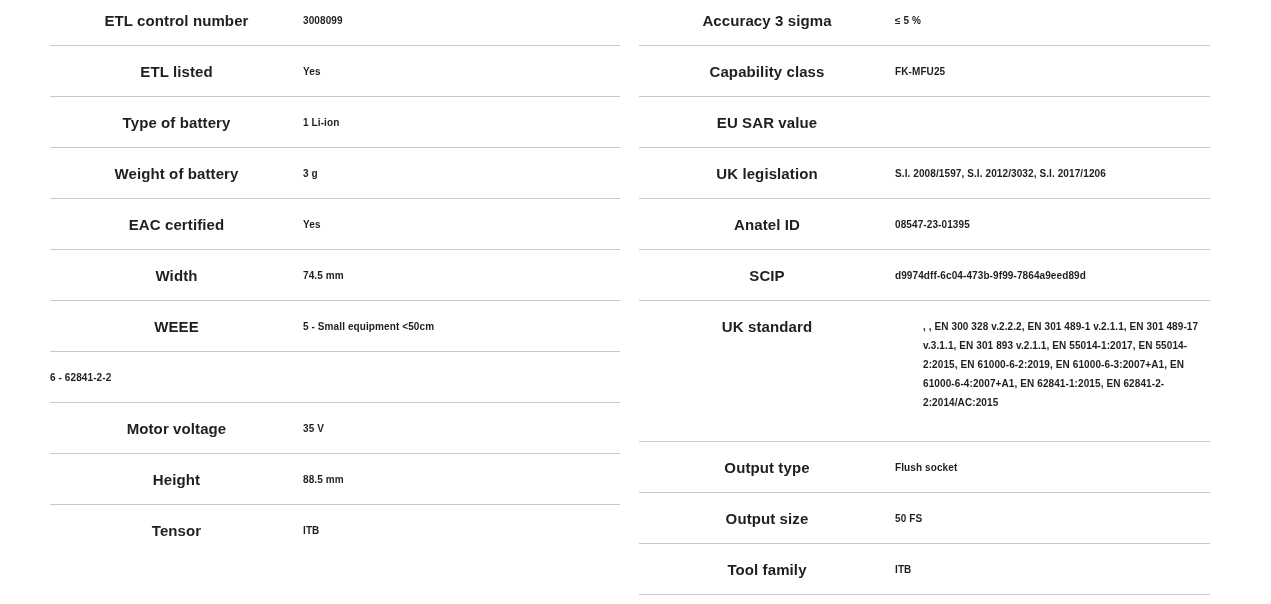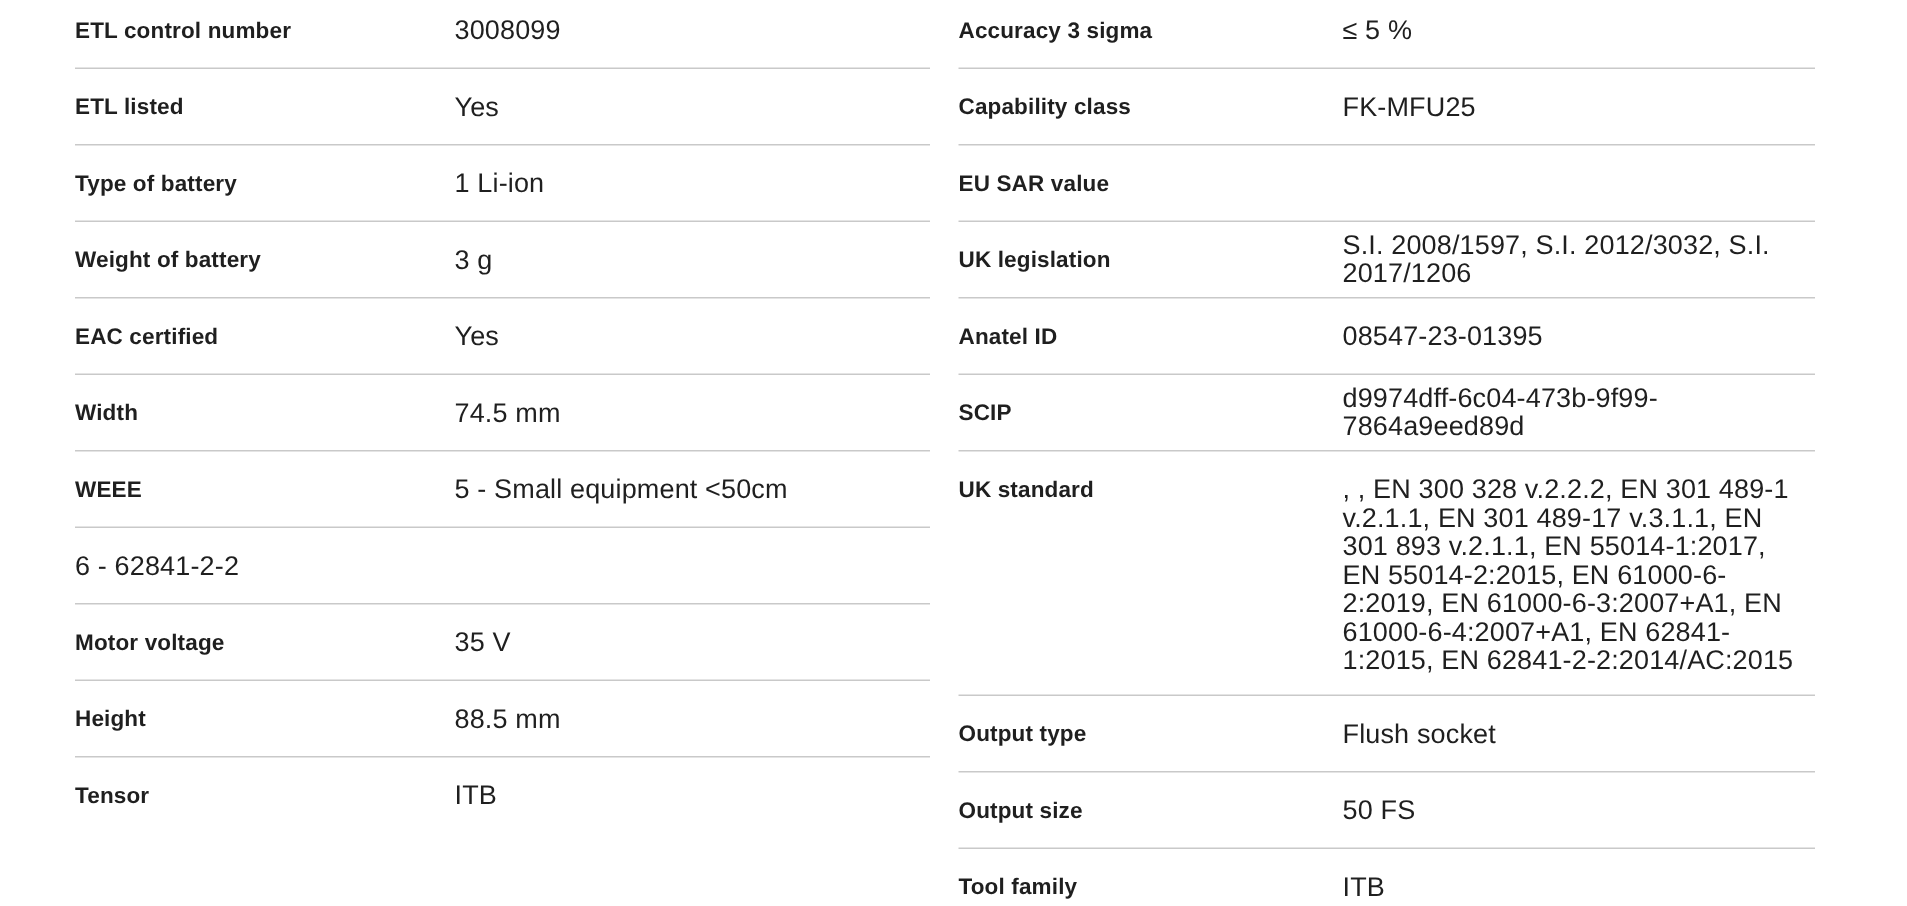--- a/index.html
+++ b/index.html
@@ -34,34 +34,36 @@
     min-height: 51px;
     box-sizing: border-box;
     padding: 6px 0;
     border-bottom: 1px solid #c9c9c9;
   }
   .spec-col-left .spec-row  { grid-template-columns: 253px 1fr; }
   .spec-col-right .spec-row { grid-template-columns: 256px 1fr; }
   .spec-row.top-aligned {
     align-items: start;
     padding-top: 16px;
-    padding-bottom: 13px;
+    padding-bottom: 29px;
+    gap: 28px;
   }
   .spec-row.no-border {
     border-bottom: none;
   }
   .spec-label {
     font-size: 15px;
     font-weight: 700;
     line-height: 19px;
     letter-spacing: 0.1px;
+    text-align: center;
   }
   .spec-value {
-    font-size: 18px;
-    font-weight: 400;
+    font-size: 10px;
+    font-weight: 700;
     line-height: 19px;
     letter-spacing: 0.1px;
     padding-right: 4px;
   }
 </style>
 </head>
 <body>
 
 <div class="page">
 

